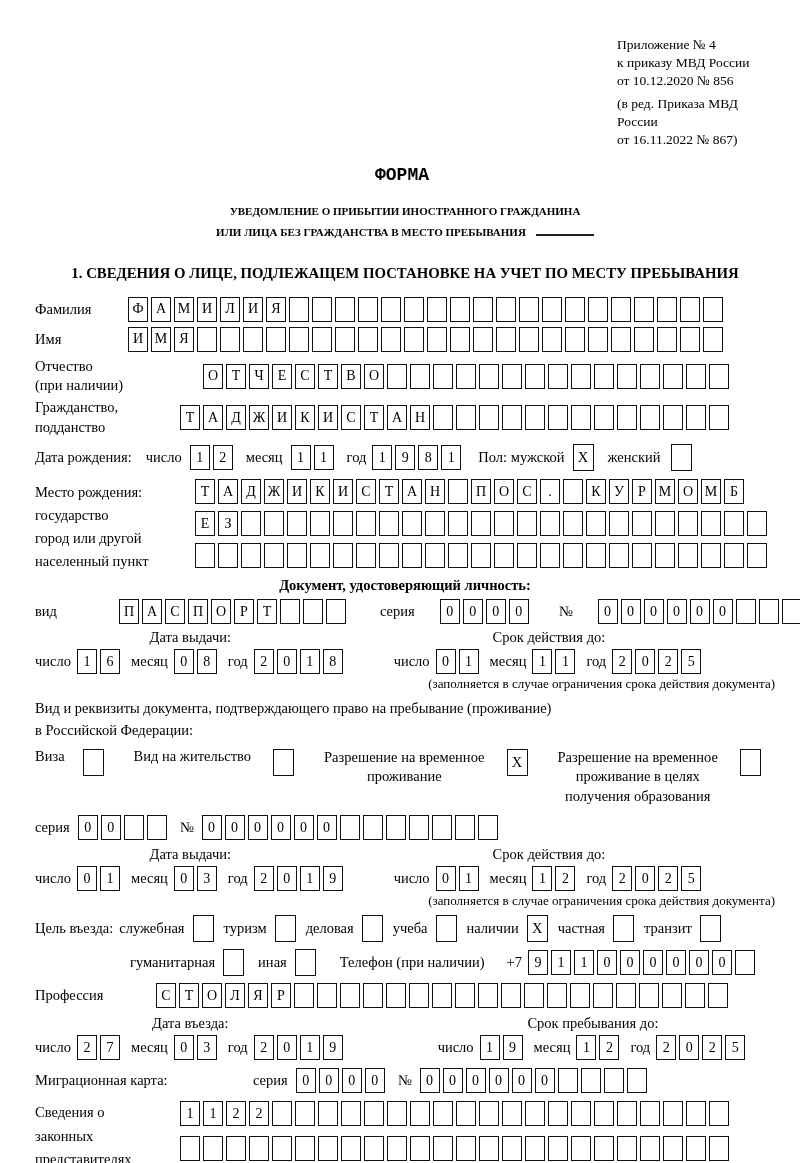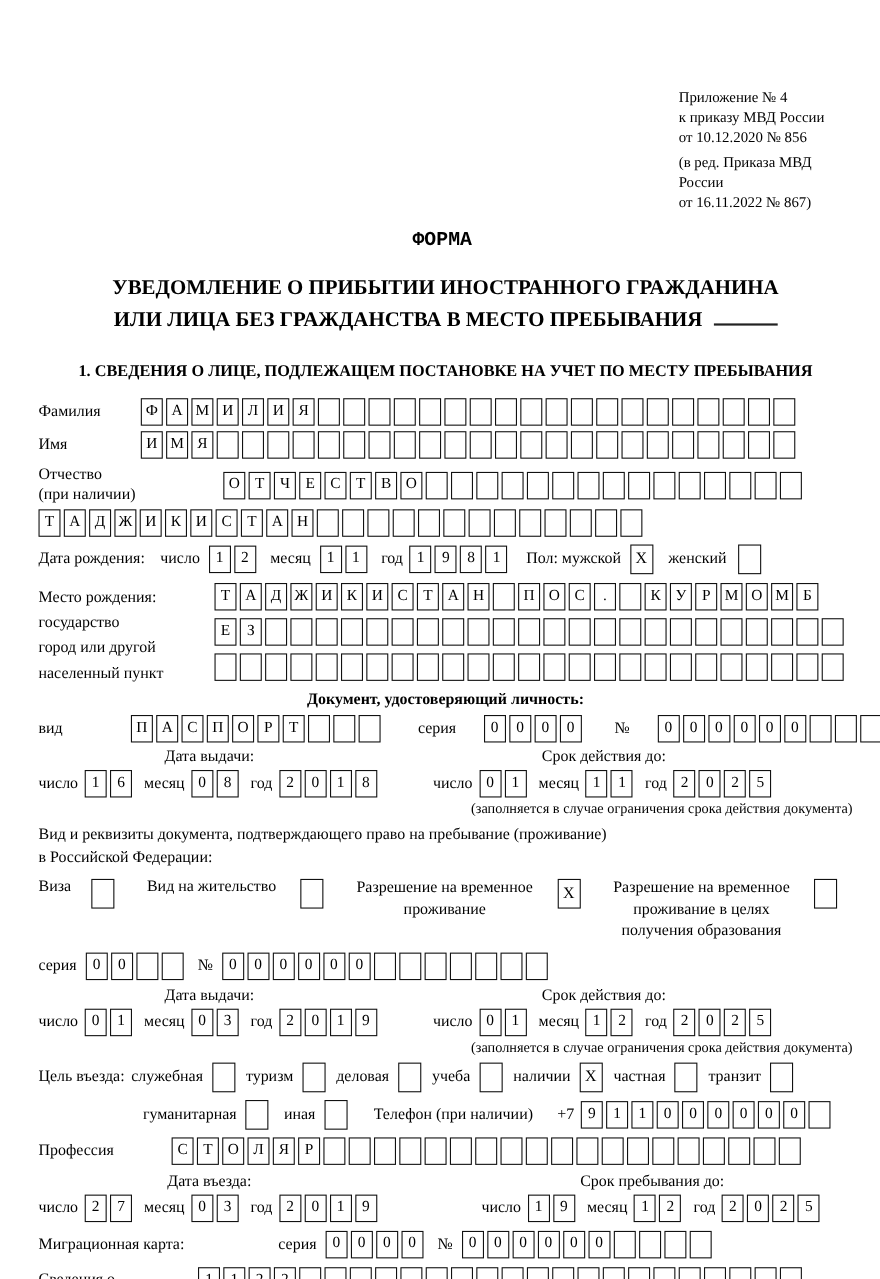--- a/index.html
+++ b/index.html
@@ -2,24 +2,24 @@
 <html><head>
 <meta charset="utf-8">
 <style>
   html,body{margin:0;padding:0;background:#e8e8e8;}
   .page{
     width:800px;height:1163px;margin:0 auto;background:#ffffff;color:#000;
     font-family:"Liberation Serif","DejaVu Serif",serif;font-size:14.5px;
     box-sizing:border-box;padding:36px 25px 10px 35px;position:relative;overflow:hidden;
   }
   
-  .annex{margin-left:582px;font-size:13.5px;line-height:1.33;margin-top:44px;}
+  .annex{margin-left:582px;font-size:13.5px;line-height:1.33;}
   .annex-note{margin-top:5px;}
   .forma{font-weight:bold;text-align:center;padding-right:6px;margin-top:16px;font-size:18px;font-family:Liberation Mono, monospace;}
-  .title{text-align:center;font-weight:bold;font-size:19px;line-height:1.55;margin-top:18px;}
+  .title{text-align:center;font-weight:bold;font-size:11px;line-height:1.55;margin-top:18px;}
   .title-underline{display:inline-block;width:58px;border-bottom:2px solid #222;height:14px;margin-left:10px;}
   .sec{font-weight:bold;font-size:14.8px;text-align:center;margin-top:24px;margin-bottom:15px;}
   
   .row{display:flex;align-items:center;margin-bottom:5px;}
   .row.top{align-items:center;}
   .lbl{flex:none;}
   .lbl2{flex:none;line-height:1.35;}
   .cells{display:flex;flex-wrap:nowrap;}
   .cell{
     flex:none;box-sizing:border-box;width:20px;height:25px;border:1.6px solid #111;
@@ -162,20 +162,24 @@
         <span class="cell"></span>
         <span class="cell"></span>
         <span class="cell"></span>
         <span class="cell"></span>
         <span class="cell"></span>
         <span class="cell"></span>
       </span>
   </div>
 
   <div class="row top" style="margin-bottom:7px;">
+    <span class="lbl2" style="width:145px;">
+      <span style="display:block;">Гражданство,</span>
+      <span style="display:block;">подданство</span>
+    </span>
     <span class="cells">
         <span class="cell">Т</span>
         <span class="cell">А</span>
         <span class="cell">Д</span>
         <span class="cell">Ж</span>
         <span class="cell">И</span>
         <span class="cell">К</span>
         <span class="cell">И</span>
         <span class="cell">С</span>
         <span class="cell">Т</span>

